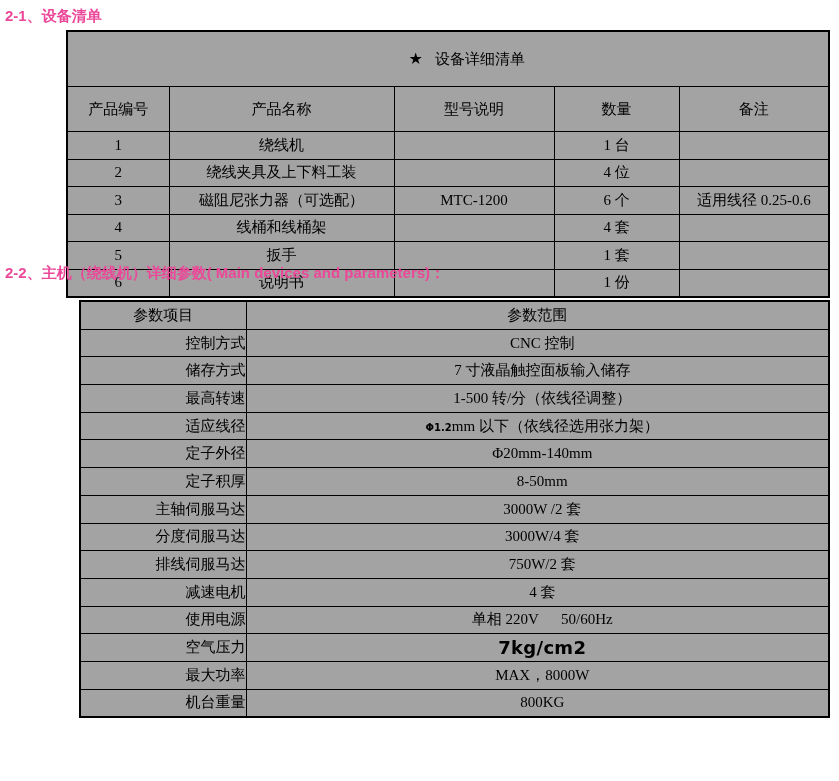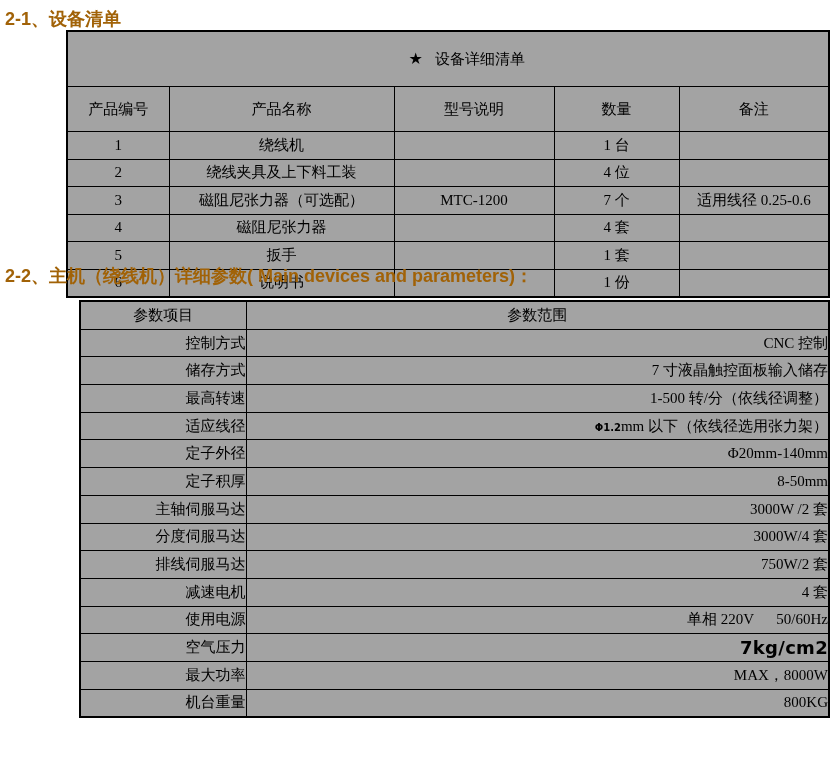--- a/index.html
+++ b/index.html
@@ -14,23 +14,23 @@
     background: #ffffff;
     color: #000000;
     font-family: "Liberation Serif", "DejaVu Serif", serif;
     overflow: hidden;
   }
   .heading {
     position: absolute;
     left: 5px;
     font-family: "Liberation Sans", "DejaVu Sans", sans-serif;
     font-weight: bold;
-    font-size: 18px;
+    font-size: 15px;
     white-space: pre;
-    color: #a16207;
+    color: #ec4899;
   }
   .heading.h1 { top: 7px; }
   .heading.h2 { top: 264px; }
 
   table {
     border-collapse: collapse;
     table-layout: fixed;
     position: absolute;
     background: #a3a3a3;
   }
@@ -55,21 +55,21 @@
     white-space: pre-wrap;
   }
   .t1 td { text-align: center; }
   .t1 tr.title-row td { height: 25px; }
   .t1 tr.head-row td { height: 44px; }
   .t1 tr.data-row td { height: 26.5px; }
 
   .t2 td { height: 26.7px; }
   .t2 tr.head-row td { text-align: center; }
   .t2 td.item-cell { text-align: right; }
-  .t2 td.value-cell { text-align: right; padding-left: 10px; }
+  .t2 td.value-cell { text-align: center; padding-left: 10px; }
 
   .star {
     display: inline-block;
     margin-right: 12px;
     font-size: 16px;
   }
   .bold-sans {
     font-family: "DejaVu Sans", "Liberation Sans", sans-serif;
     font-weight: bold;
     font-size: 10px;
@@ -120,26 +120,26 @@
           <td>2</td>
           <td>绕线夹具及上下料工装</td>
           <td></td>
           <td>4 位</td>
           <td></td>
         </tr>
         <tr class="data-row">
           <td>3</td>
           <td>磁阻尼张力器（可选配）</td>
           <td>MTC-1200</td>
-          <td>7 个</td>
+          <td>6 个</td>
           <td>适用线径 0.25-0.6</td>
         </tr>
         <tr class="data-row">
           <td>4</td>
-          <td>磁阻尼张力器</td>
+          <td>线桶和线桶架</td>
           <td></td>
           <td>4 套</td>
           <td></td>
         </tr>
         <tr class="data-row">
           <td>5</td>
           <td>扳手</td>
           <td></td>
           <td>1 套</td>
           <td></td>

